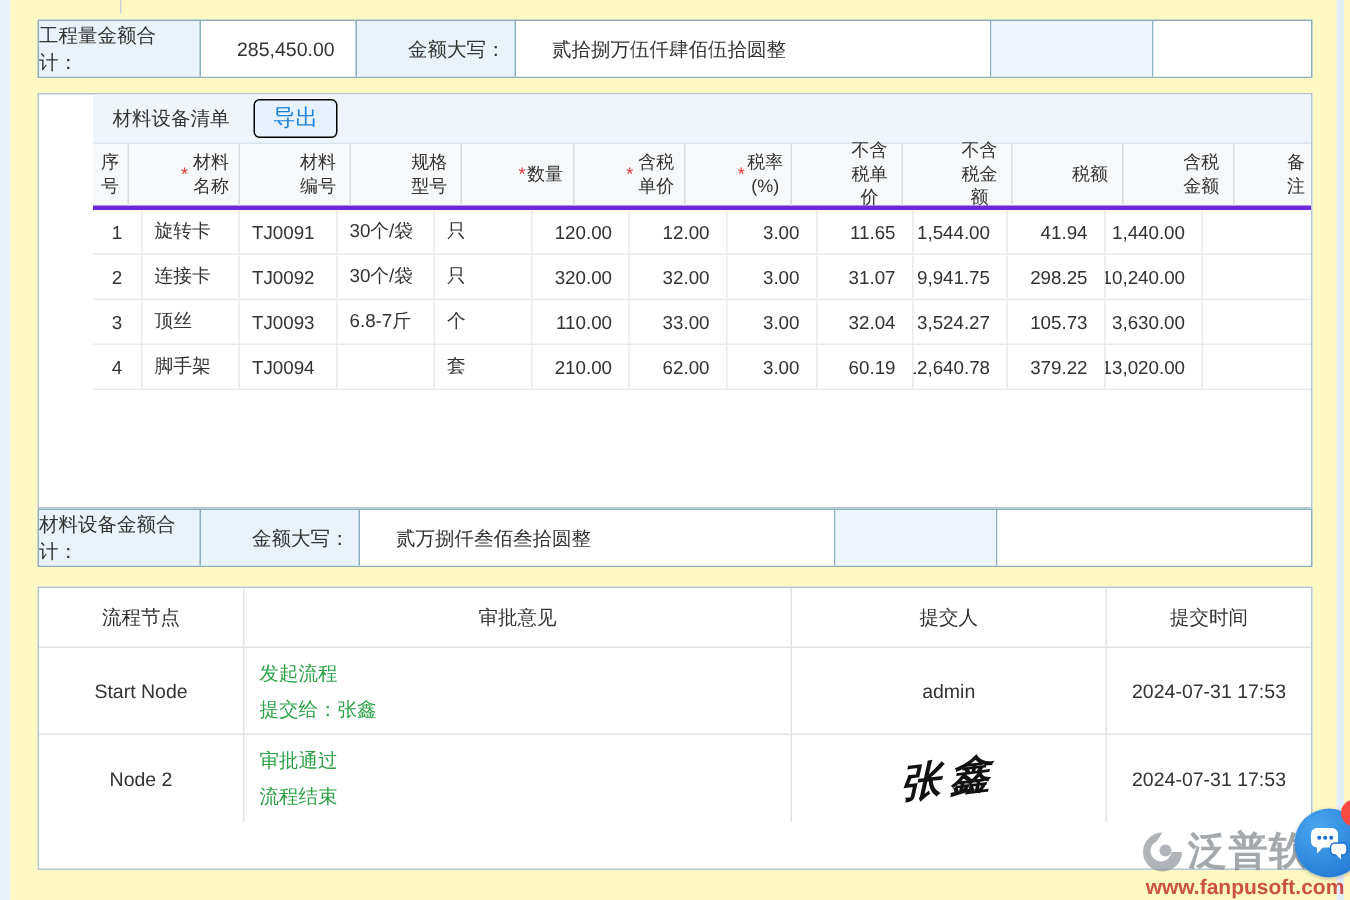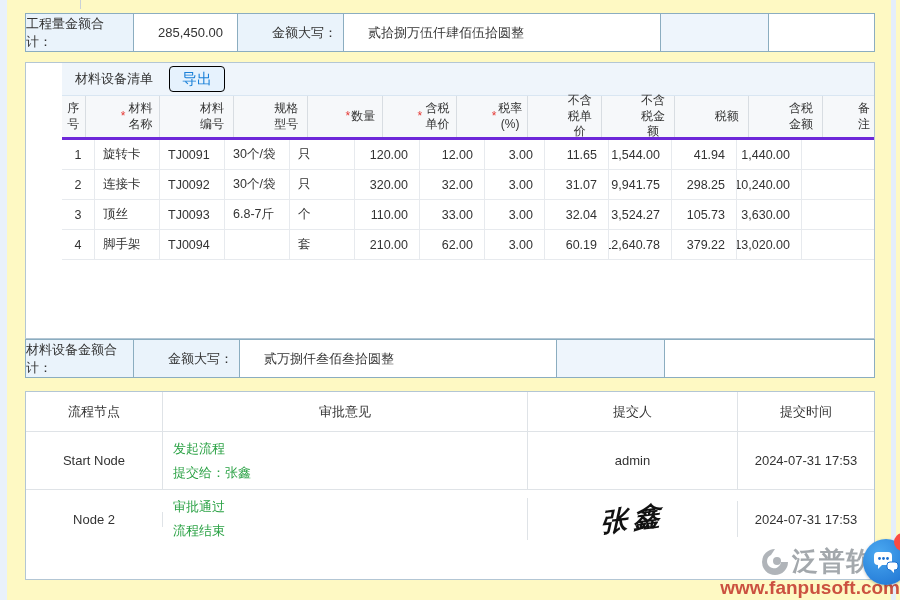--- a/index.html
+++ b/index.html
@@ -45,34 +45,34 @@
   .dc.num { justify-content:flex-end; padding-right:11px; }
   .cw0{width:33px;} .cw1{width:65px;} .cw2{width:65px;} .cw3{width:65px;} .cw4{width:65px;}
   .cw5{width:65px;} .cw6{width:65px;} .cw7{width:60px;} .cw8{width:64px;} .cw9{width:63px;}
   .cw10{width:65px;} .cw11{width:65px;} .cw12{flex:1;}
 
   
   .ahead { display:flex; height:40px; background:#fff; border-bottom:1px solid #dfe3e7; font-size:13px; }
   .ahead .hc { border-right:1px solid #dfe3e7; display:flex; align-items:center; justify-content:center; }
   .ahead .hc:last-child { border-right:none; }
   .arow { display:flex; height:58px; border-bottom:1px solid #dfe3e7; font-size:13px; background:#fff; }
-  .arow:last-child { border-bottom:none;align-items:center; }
+  .arow:last-child { border-bottom:none; }
   .arow .ac { border-right:1px solid #dfe3e7; display:flex; align-items:center; justify-content:center; }
   .arow .ac:last-child { border-right:none; }
   .aw0{width:137px;} .aw1{width:365px;} .aw2{width:210px;} .aw3{flex:1;}
   .opinion { flex-direction:column; align-items:flex-start !important; justify-content:center;
              gap:6px; padding-left:10px; color:#2ba245; }
   .sig { font-size:27px; font-weight:bold; font-style:italic; color:#111;
          font-family:"DejaVu Serif",serif; transform:rotate(-7deg) skewX(-6deg); letter-spacing:6px; }
 
   
   .watermark { position:absolute; right:0px; bottom:1px; z-index:5; pointer-events:none; text-align:center; }
   .wm-row1 { display:flex; align-items:center; justify-content:flex-end; gap:2px; opacity:.78; }
   .wm-brand { font-size:26px; font-weight:bold; color:#8a9096; letter-spacing:1px; }
-  .wm-url { font-size:19px; font-weight:bold; color:#c43a2e; opacity:.88; margin-top:-2px; }
+  .wm-url { font-size:14px; font-weight:bold; color:#c43a2e; opacity:.88; margin-top:-2px; }
 
   
   .chat { position:absolute; left:863px; top:539px; width:46px; height:46px; border-radius:50%;
           background:radial-gradient(circle at 35% 30%, #4aa8f0, #1a6fd0); z-index:6;
           display:flex; align-items:center; justify-content:center; cursor:pointer;
           box-shadow:0 1px 3px rgba(0,0,0,.25); }
   .chat-badge { position:absolute; left:894px; top:533px; width:18px; height:18px; border-radius:50%;
                 background:#fb4b43; color:#fff; font-size:11px; font-weight:bold; z-index:7;
                 display:flex; align-items:center; justify-content:center; }
 </style>

